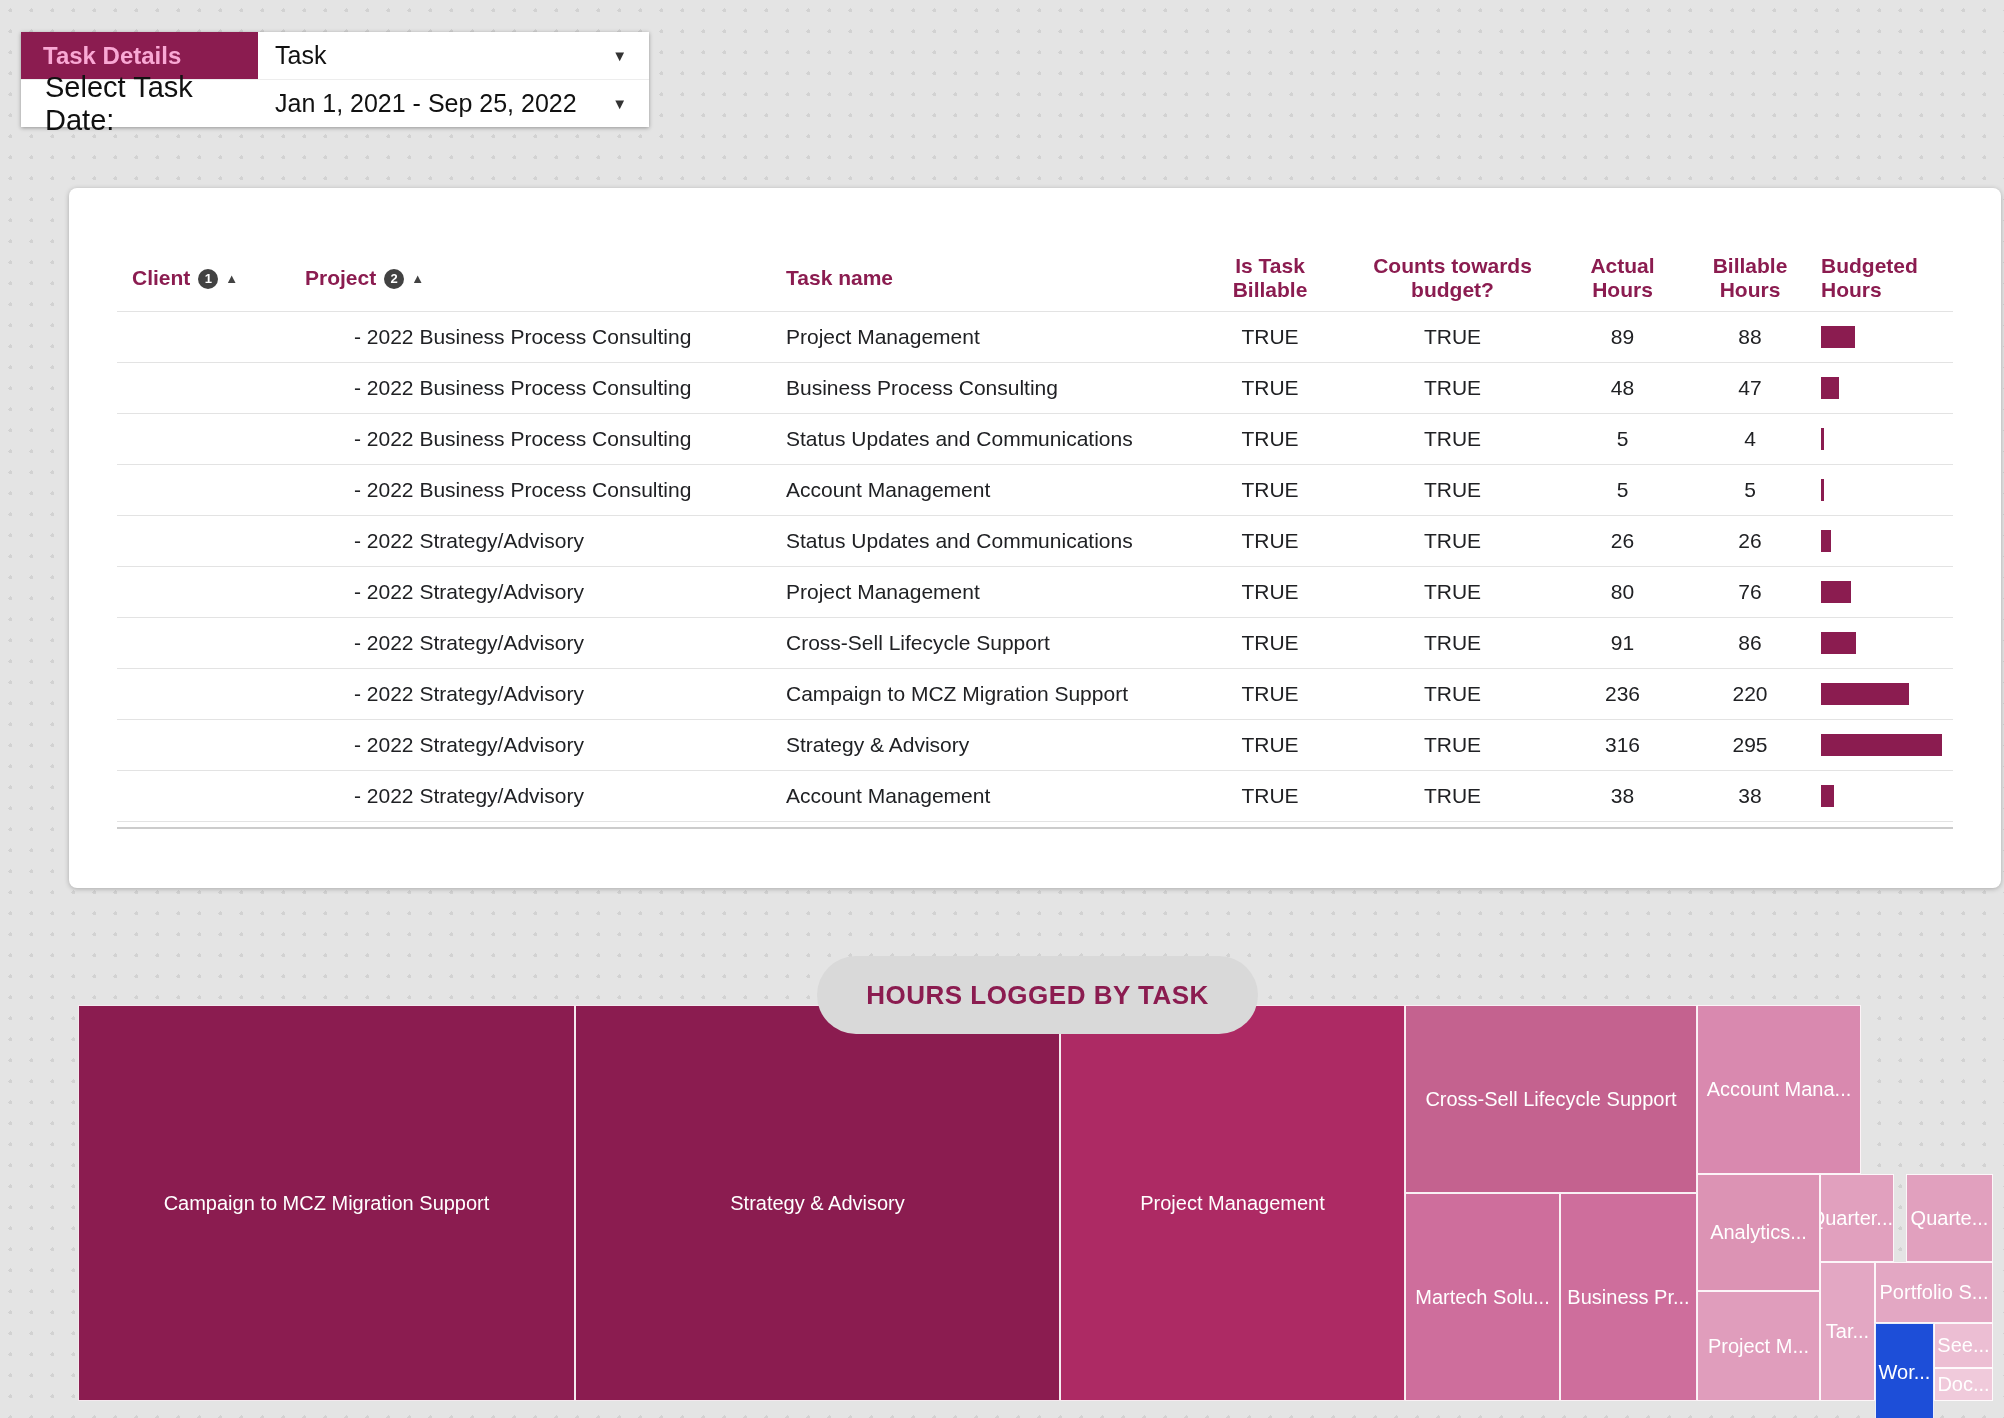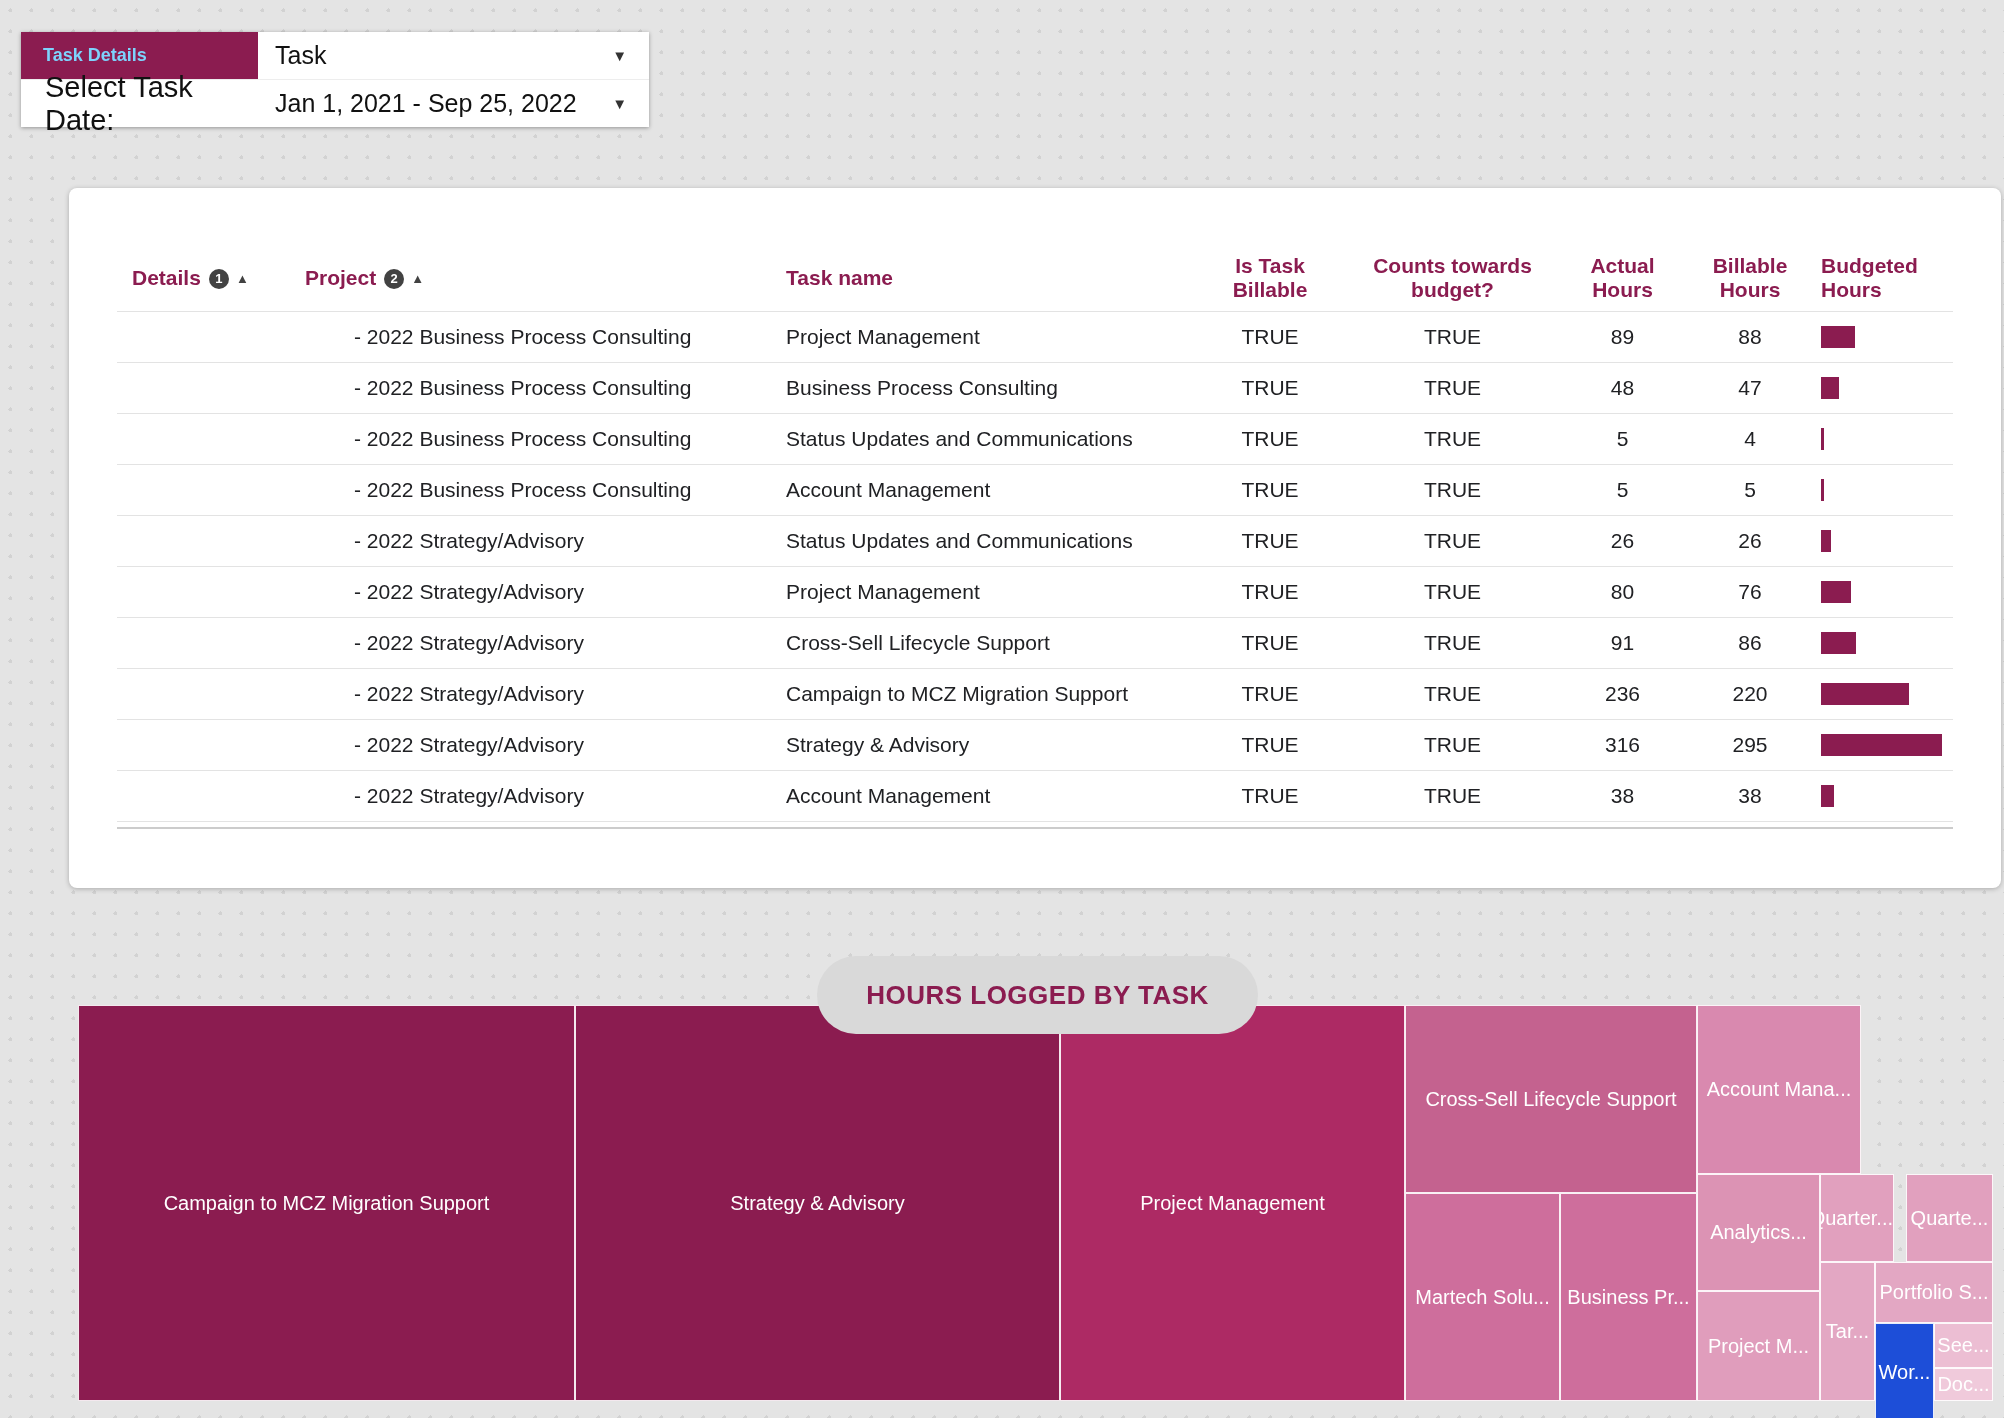--- a/index.html
+++ b/index.html
@@ -17,22 +17,22 @@
   
   .filter-panel {
     position: absolute; left: 21px; top: 32px; width: 628px;
     background: #fff;
     box-shadow: 0 1px 4px rgba(0,0,0,.35);
   }
   .filter-row { display: flex; height: 47px; align-items: stretch; }
   .filter-row + .filter-row { border-top: 1px solid #ededed; }
   .filter-title {
     width: 237px; box-sizing: border-box;
-    background: var(--accent, #8B1C50); color: #7dd3fc;
-    font-weight: bold; font-size: 18px;
+    background: var(--accent, #8B1C50); color: #f9a8d4;
+    font-weight: bold; font-size: 24px;
     display: flex; align-items: center; padding-left: 22px;
   }
   .filter-label {
     width: 237px; box-sizing: border-box;
     font-size: 29px; color: #111;
     display: flex; align-items: center; padding-left: 24px;
   }
   .filter-dropdown {
     flex: 1; position: relative;
     display: flex; align-items: center;
@@ -141,21 +141,21 @@
           <col style="width:394px">
         <col style="width:180px">
           <col style="width:185px">
           <col style="width:155px">
         <col style="width:100px">
           <col style="width:153px">
       </colgroup>
       <thead>
         <tr>
           <th class="th-left th-client">
-            <span>Details</span><span class="sort-badge">1</span><span class="sort-arrow">▲</span>
+            <span>Client</span><span class="sort-badge">1</span><span class="sort-arrow">▲</span>
           </th>
           <th class="th-left">
             <span>Project</span><span class="sort-badge">2</span><span class="sort-arrow">▲</span>
           </th>
           <th class="th-left">
             <span>Task name</span>
           </th>
           <th>
             <span class="hwrap w-billable">Is Task Billable</span>
           </th>

